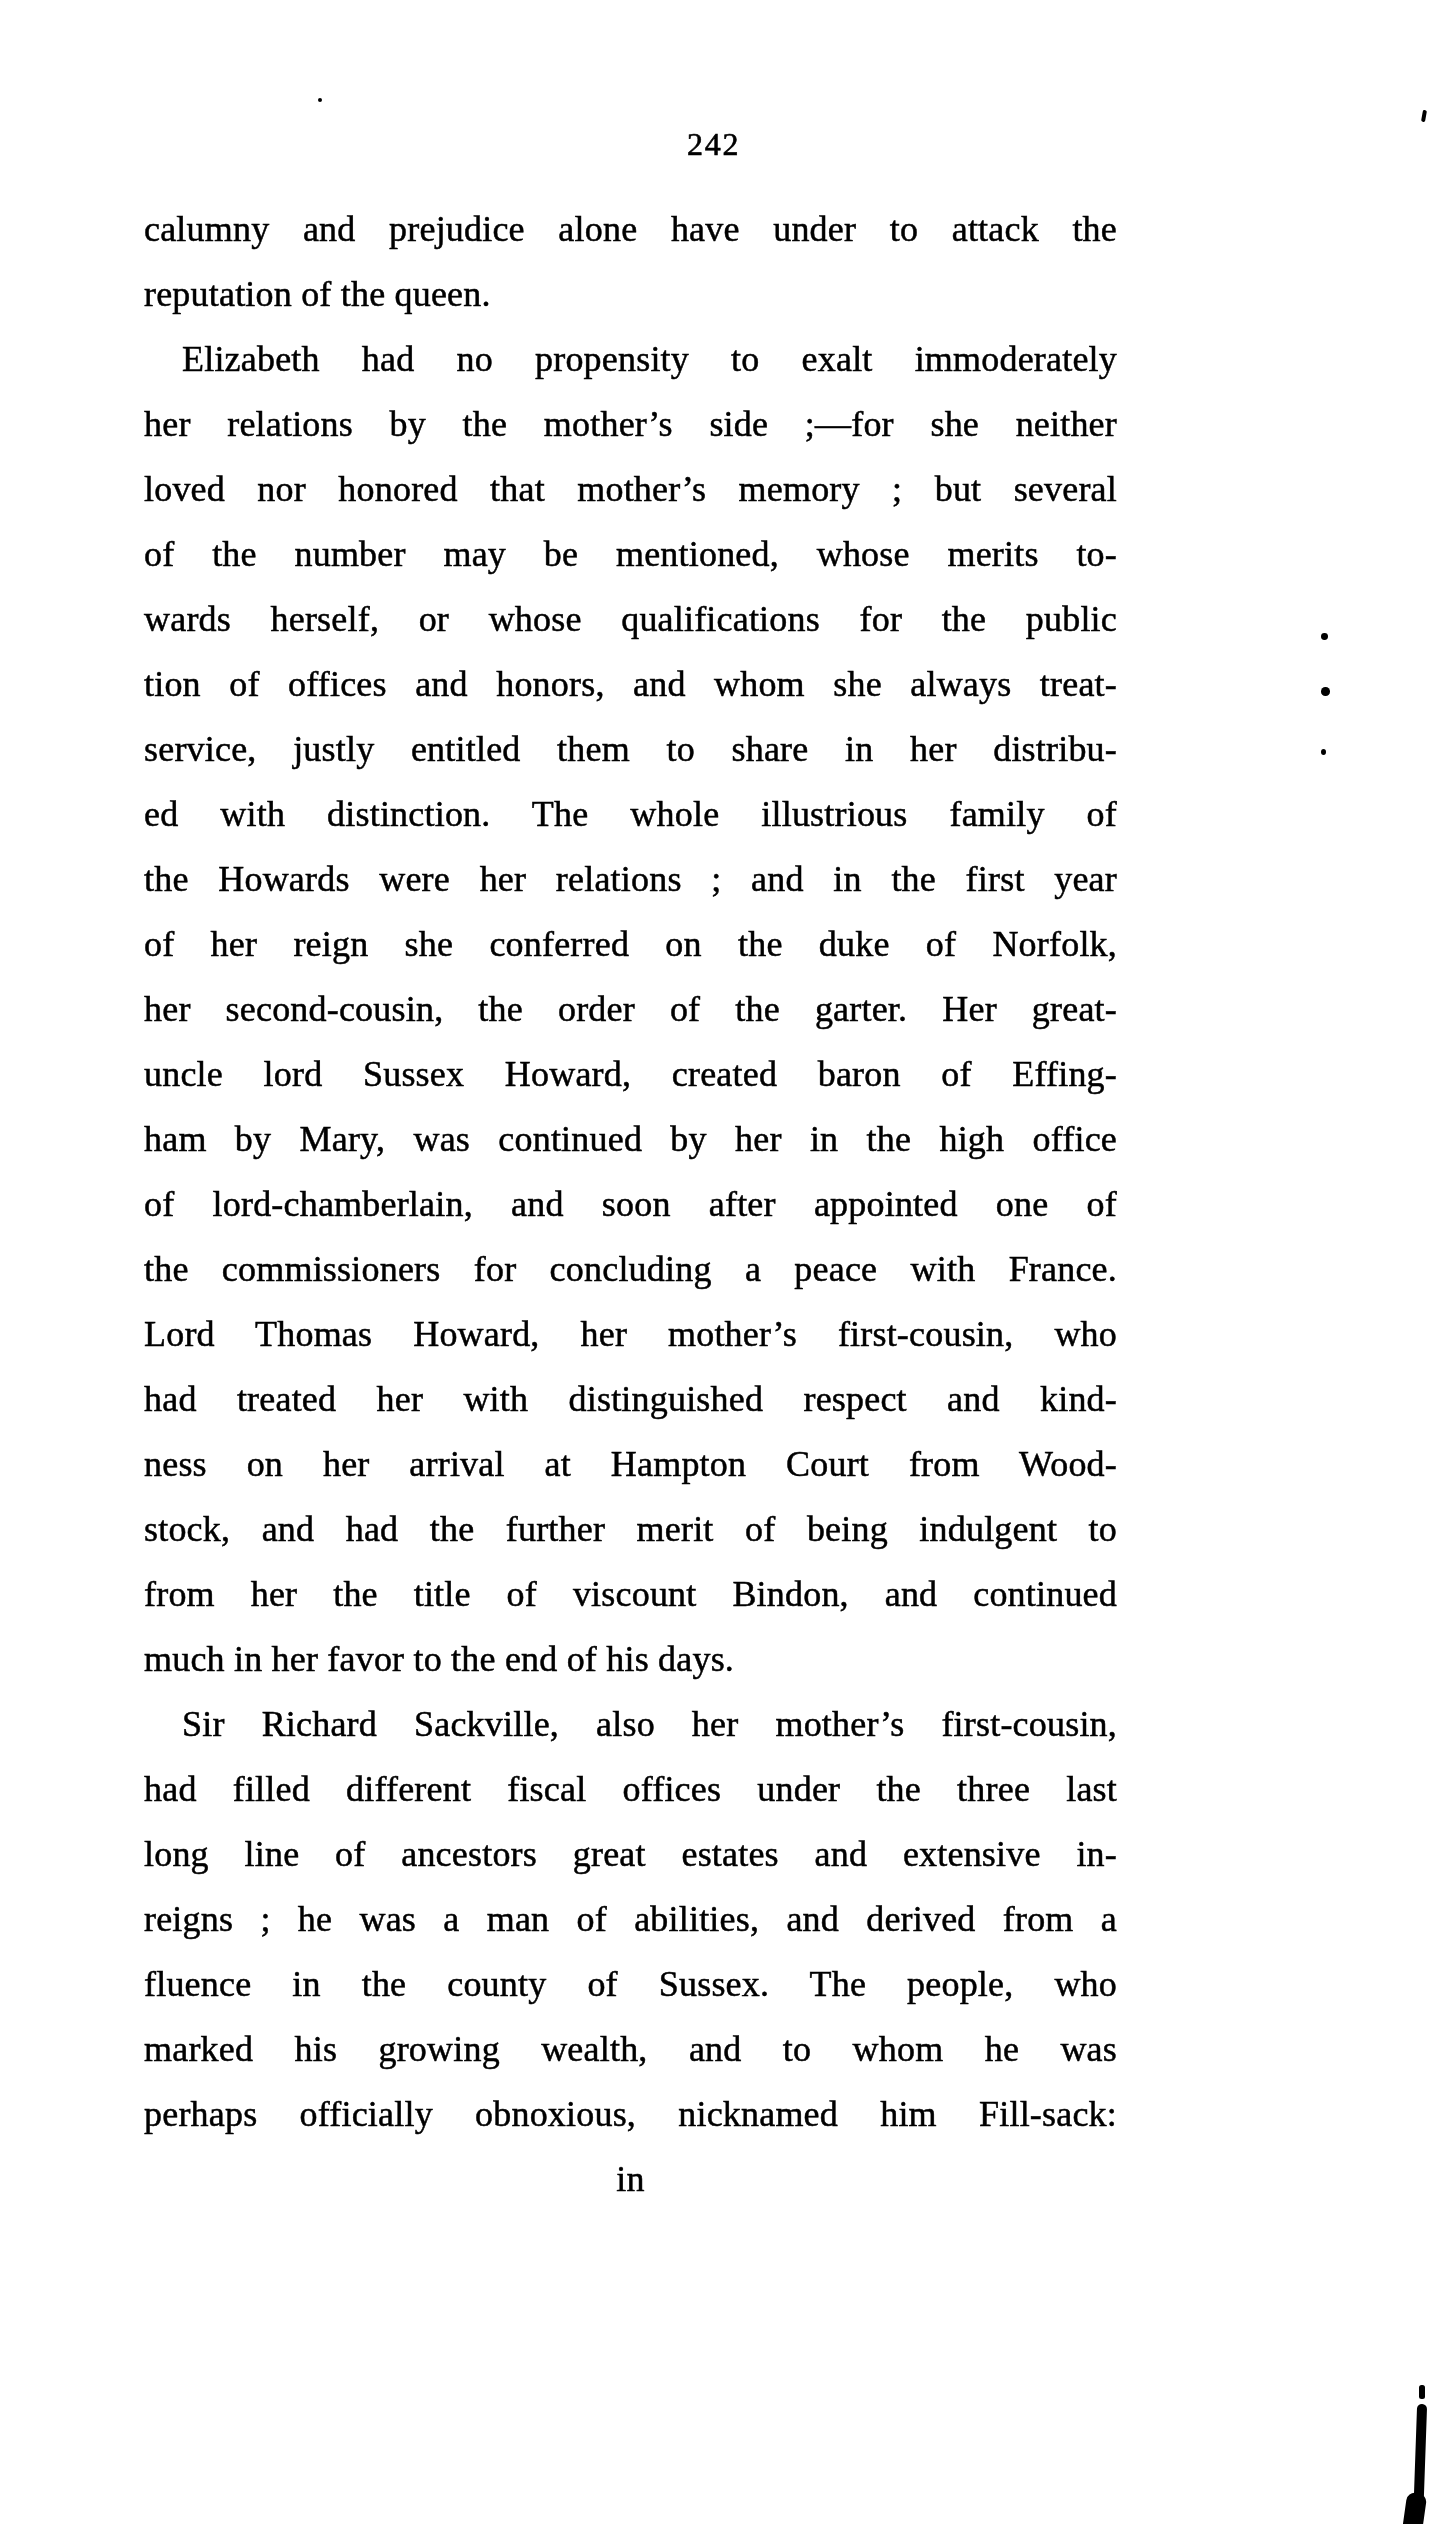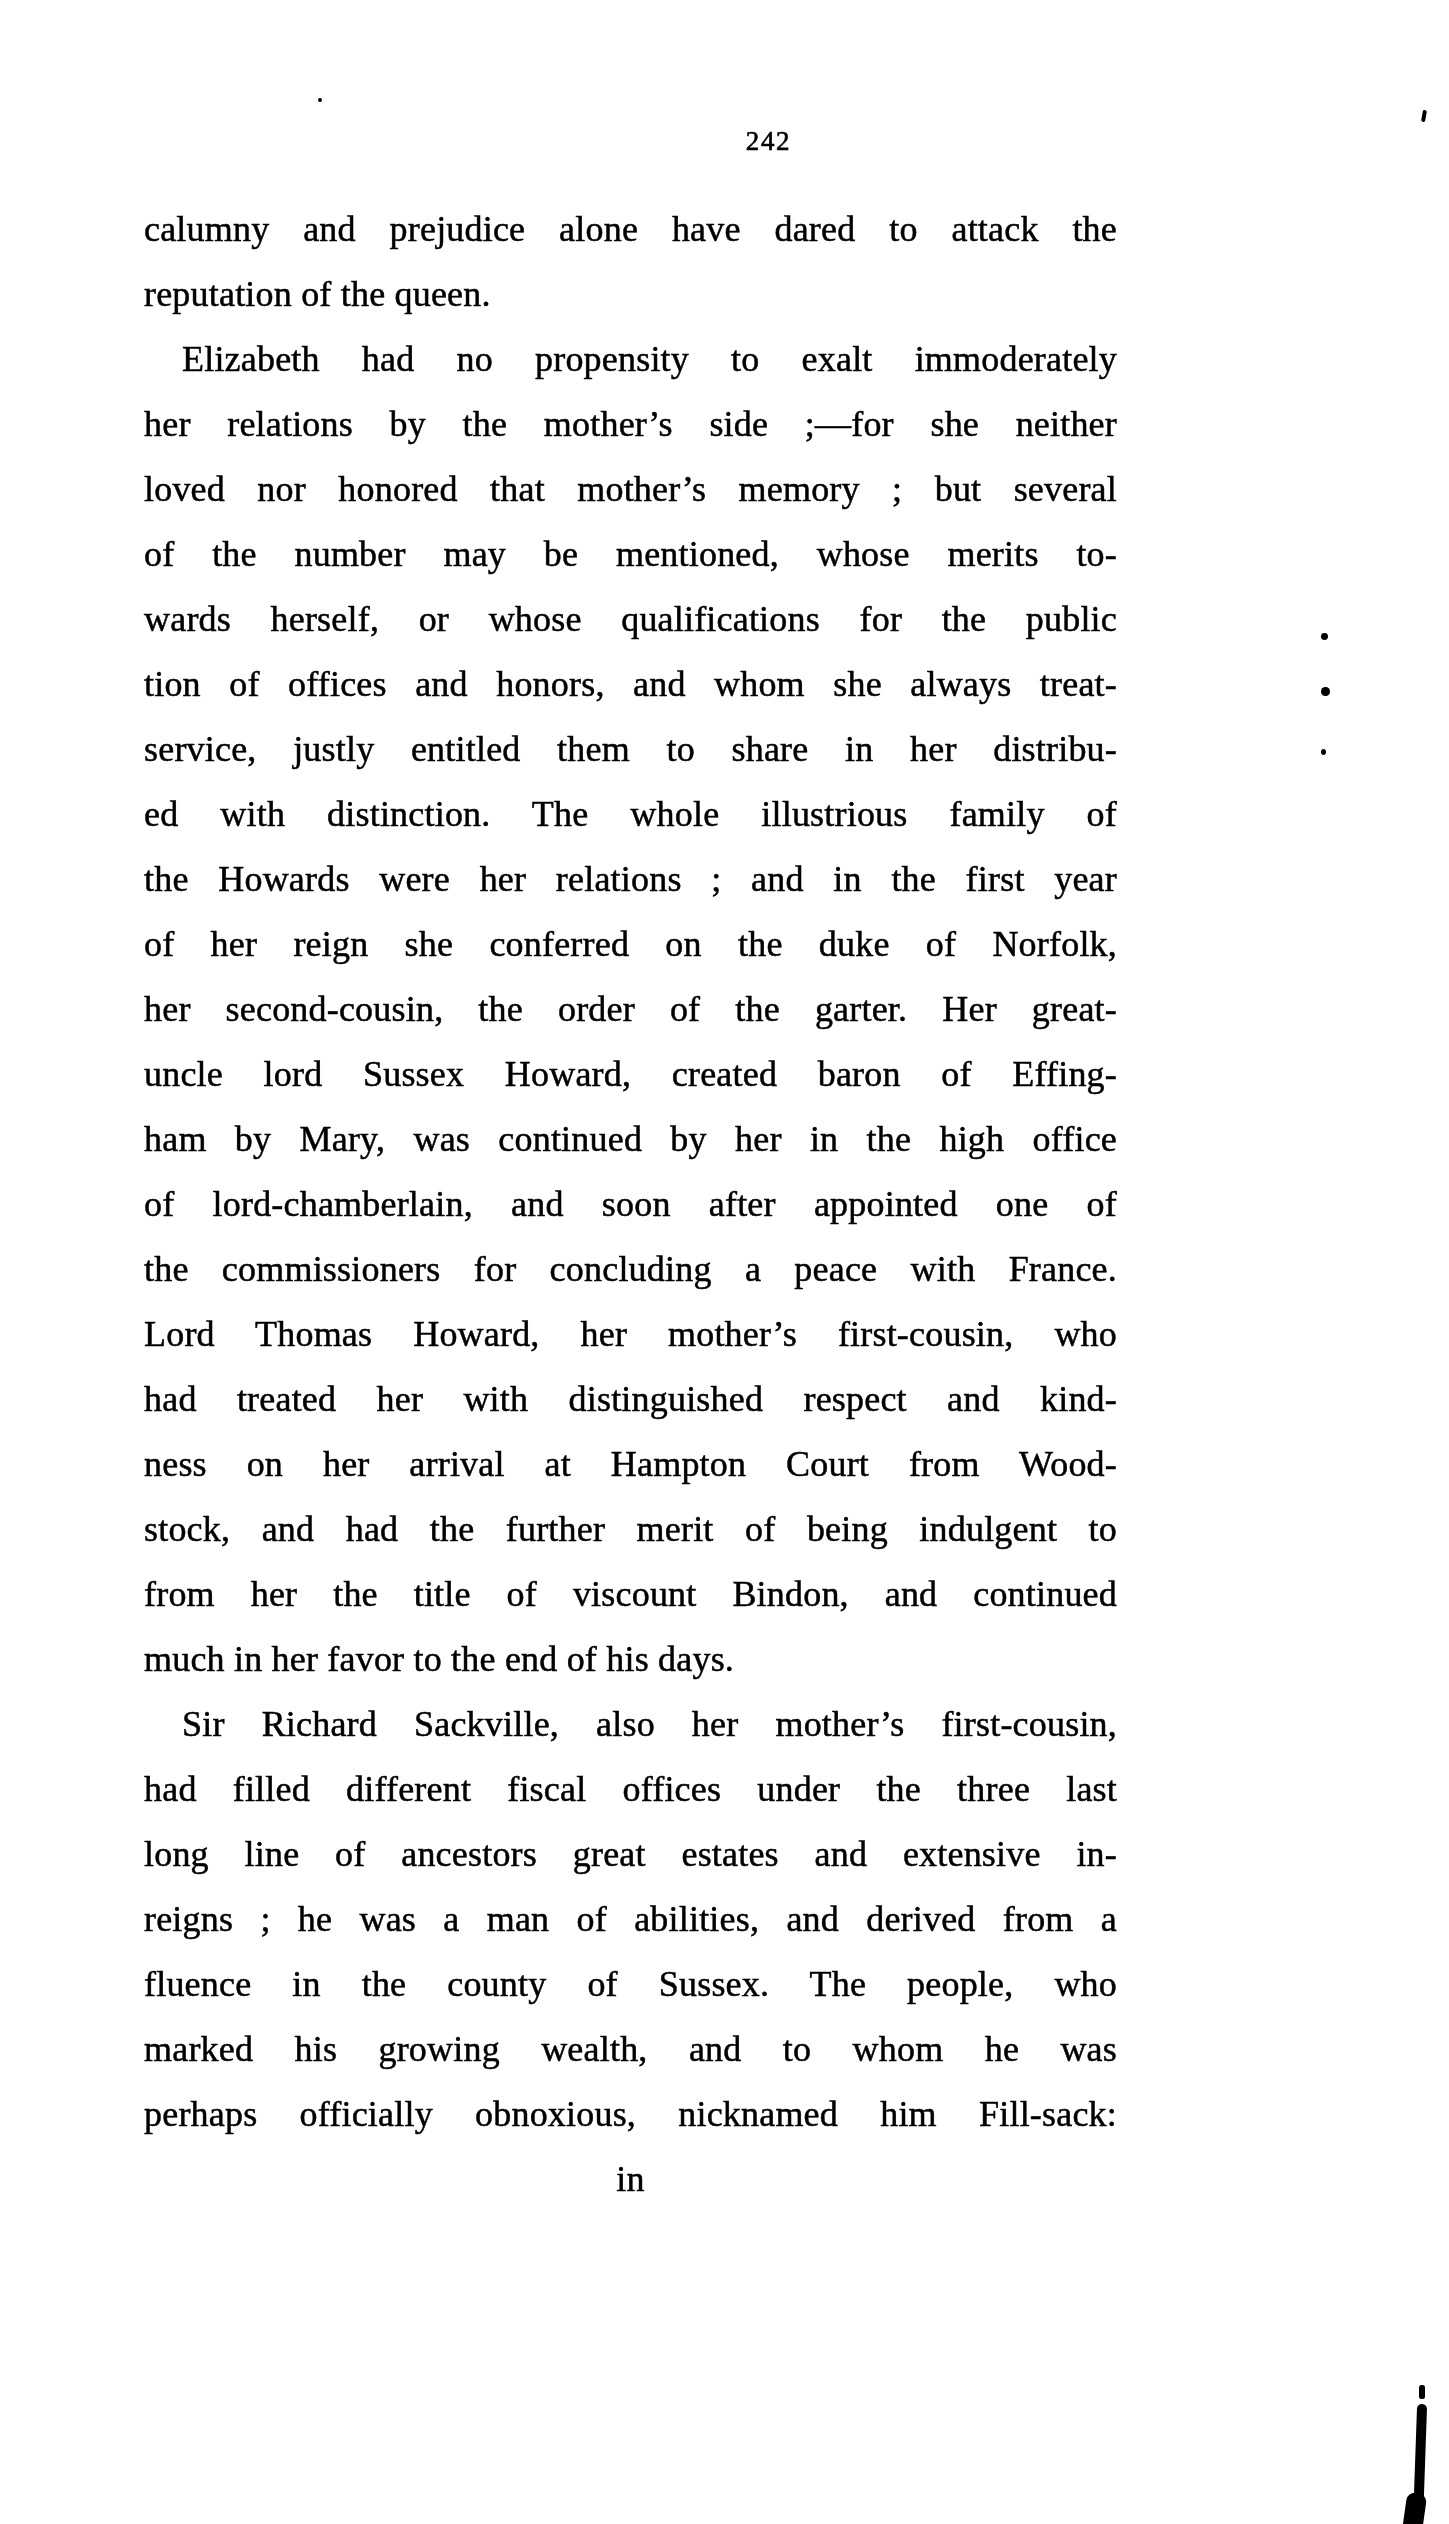--- a/index.html
+++ b/index.html
@@ -15,24 +15,24 @@
     font-family: "Liberation Serif", "DejaVu Serif", serif;
     color: #000000;
   }
   .page {
     position: absolute;
     inset: 0;
   }
   .page-number {
     position: absolute;
     top: 126px;
-    left: 722px;
+    left: 687px;
     width: 93px;
-    text-align: center;
-    font-size: 27px;
+    text-align: left;
+    font-size: 32px;
     letter-spacing: 1.7px;
     -webkit-text-stroke: 0.6px #000;
   }
   .text-block {
     position: absolute;
     top: 197px;
     left: 144px;
     width: 973px;
     font-size: 36px;
     line-height: 65px;
@@ -98,21 +98,21 @@
   }
 </style>
 </head>
 <body>
 
 <div class="page">
 
   <div class="page-number">242</div>
 
   <div class="text-block">
-      <div class="line">calumny and prejudice alone have dared to attack the</div>
+      <div class="line">calumny and prejudice alone have under to attack the</div>
       <div class="line para-end">reputation of the queen.</div>
       <div class="line indent">Elizabeth had no propensity to exalt immoderately</div>
       <div class="line">her relations by the mother’s side ;—for she neither</div>
       <div class="line">loved nor honored that mother’s memory ; but several</div>
       <div class="line">of the number may be mentioned, whose merits to-</div>
       <div class="line">wards herself, or whose qualifications for the public</div>
       <div class="line">tion of offices and honors, and whom she always treat-</div>
       <div class="line">service, justly entitled them to share in her distribu-</div>
       <div class="line">ed with distinction.  The whole illustrious family of</div>
       <div class="line">the Howards were her relations ; and in the first year</div>

